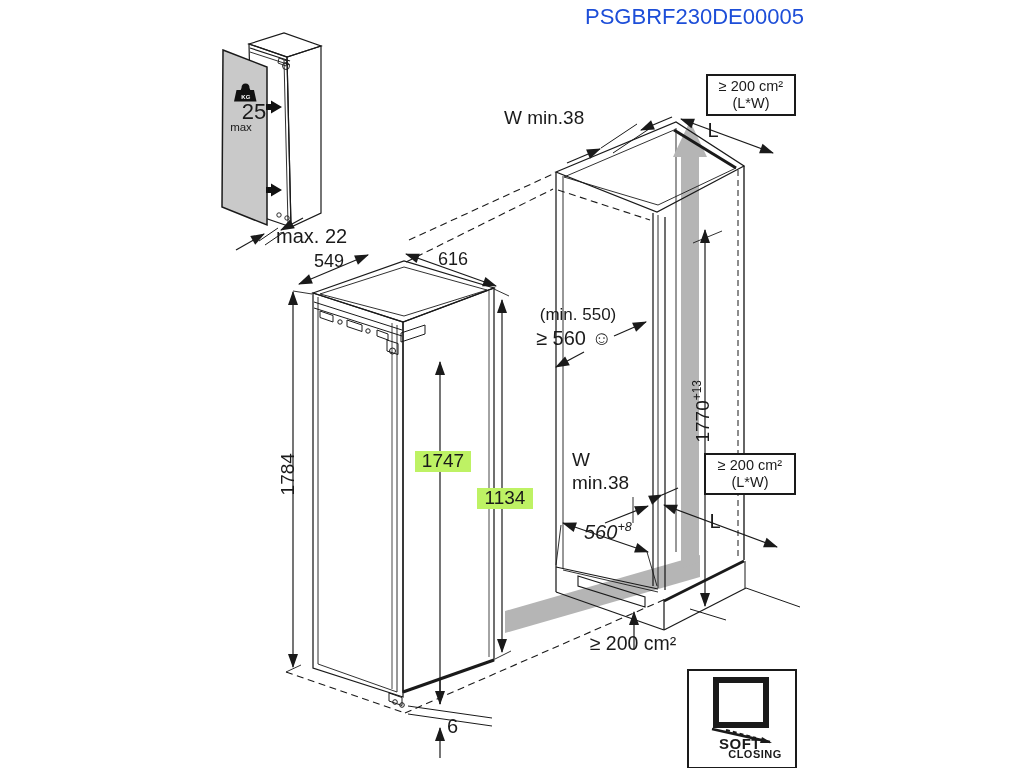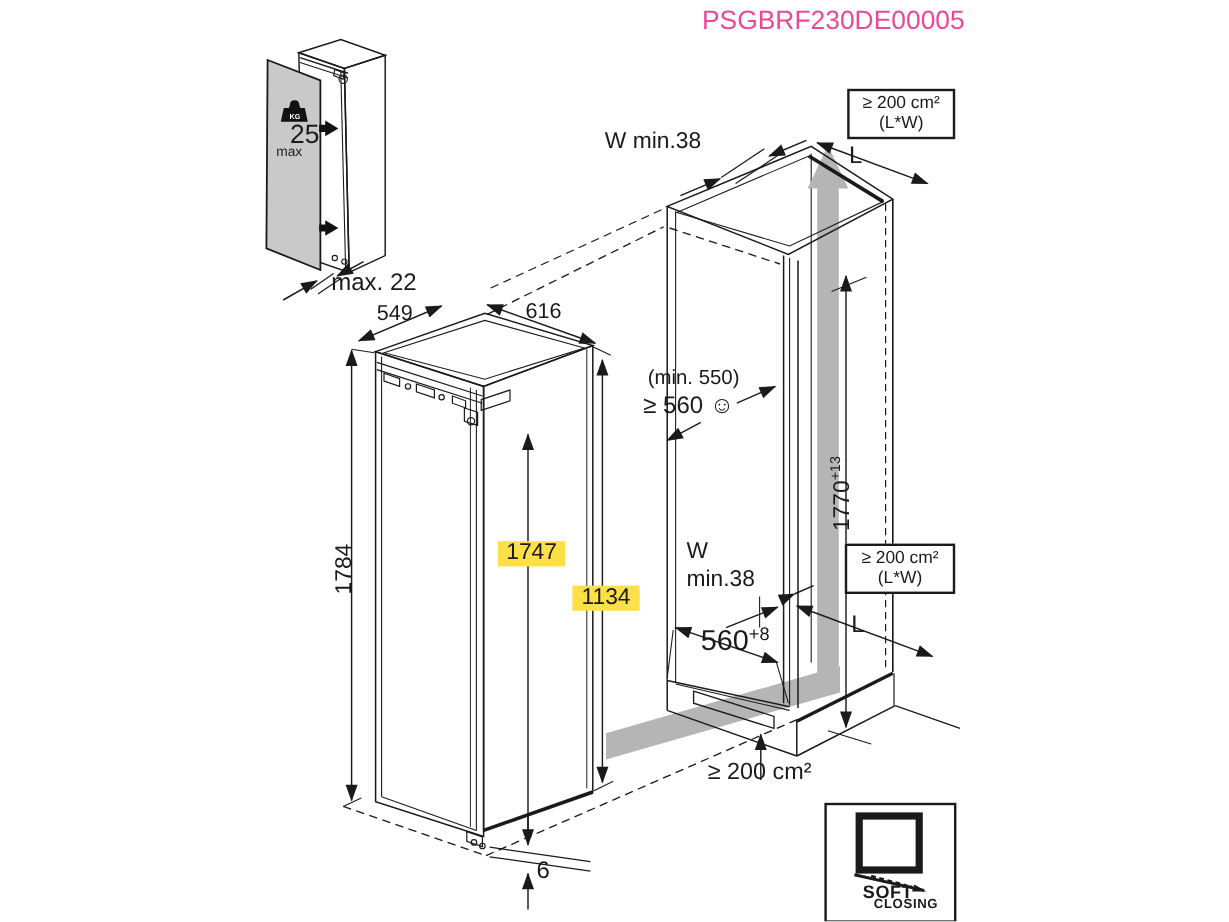--- a/index.html
+++ b/index.html
@@ -2,21 +2,21 @@
 <html style="--line: #1a1a1a;"><head>
 <meta charset="utf-8">
 <style>
   html,body{margin:0;padding:0;background:#fff;}
   #stage{position:relative;width:1024px;height:768px;background:#fff;overflow:hidden;
          font-family:"Liberation Sans",sans-serif;color:var(--line,#1a1a1a);}
   #art{position:absolute;left:0;top:0;}
   .lbl{position:absolute;white-space:nowrap;color:var(--line,#1a1a1a);line-height:1.08;}
   .ctr{text-align:center;}
   .rot{transform:rotate(-90deg);transform-origin:center center;}
-  .onwhite{background:#fde047;padding:0 3px;text-align:center;}
+  .onwhite{background:#bef264;padding:0 3px;text-align:center;}
   sup{font-size:63%;vertical-align:super;line-height:0;}
   .ventbox{position:absolute;border:2px solid var(--line,#1a1a1a);background:#fff;
            text-align:center;font-size:14.5px;line-height:17px;padding:2px 3px;}
   .softbox{position:absolute;border:2.5px solid var(--line,#1a1a1a);background:transparent;}
   .boldlbl{font-weight:bold;letter-spacing:.5px;}
 </style>
 </head>
 <body>
 
 <div id="stage">
@@ -198,21 +198,21 @@
   <g stroke="#1a1a1a" fill="none">
     <rect x="716" y="680" width="50" height="45" stroke-width="6"></rect>
     <path d="M712,729 L770,742" stroke-width="2.5"></path>
     <path d="M726,730 L756,738" stroke-width="2" stroke-dasharray="4 3"></path>
     <path d="M762,737 L772,743 L760,743 Z" fill="#1a1a1a" stroke="none"></path>
   </g>
 
   <text x="245.8" y="99.3" font-size="6" font-weight="bold" fill="#fff" text-anchor="middle" font-family="Liberation Sans, sans-serif">KG</text>
 </svg>
 
-<div class="lbl" style="left:585px;top:5px;font-size:22px;color:#ec4899;">PSGBRF230DE00005</div>
+<div class="lbl" style="left:585px;top:5px;font-size:22px;color:#1d4ed8;">PSGBRF230DE00005</div>
 
 <div class="lbl ctr" style="left:224px;top:100px;width:60px;font-size:22px;">25</div>
 <div class="lbl ctr" style="left:224px;top:121px;width:34px;font-size:11.5px;">max</div>
 <div class="lbl" style="left:276px;top:226px;font-size:20px;text-align:right;">max. 22</div>
 
 <div class="lbl ctr" style="left:303px;top:252px;width:52px;font-size:18px;">549</div>
 <div class="lbl ctr" style="left:426px;top:250px;width:54px;font-size:18px;">616</div>
 <div class="lbl ctr rot" style="left:254px;top:464px;width:68px;font-size:19px;">1784</div>
 <div class="lbl ctr onwhite" style="left:415px;top:451px;width:50px;font-size:19px;">1747</div>
 <div class="lbl ctr onwhite" style="left:477px;top:488px;width:50px;font-size:19px;">1134</div>
@@ -237,21 +237,21 @@
   <div>W</div>
   <div>min.38</div>
 </div>
 
 <div class="ventbox" style="left:704px;top:453px;width:82px;">
   <div>≥ 200 cm²</div>
   <div>(L*W)</div>
 </div>
 <div class="lbl ctr" style="left:704px;top:511px;width:22px;font-size:20px;">L</div>
 
-<div class="lbl" style="left:584px;top:522px;font-size:24px;">
+<div class="lbl" style="left:584px;top:522px;font-size:20px;font-style:italic;">
   <span>560</span><sup>+8</sup>
 </div>
 
 <div class="lbl ctr" style="left:578px;top:633px;width:110px;font-size:19.5px;">≥ 200 cm²</div>
 
 <div class="softbox" style="left:687px;top:669px;width:106px;height:96px;"></div>
 <div class="lbl ctr boldlbl" style="left:689px;top:736px;width:102px;font-size:15px;">SOFT</div>
 <div class="lbl ctr boldlbl" style="left:689px;top:749px;width:102px;font-size:11px;padding-left:15px;">CLOSING</div>
 
 </div>

